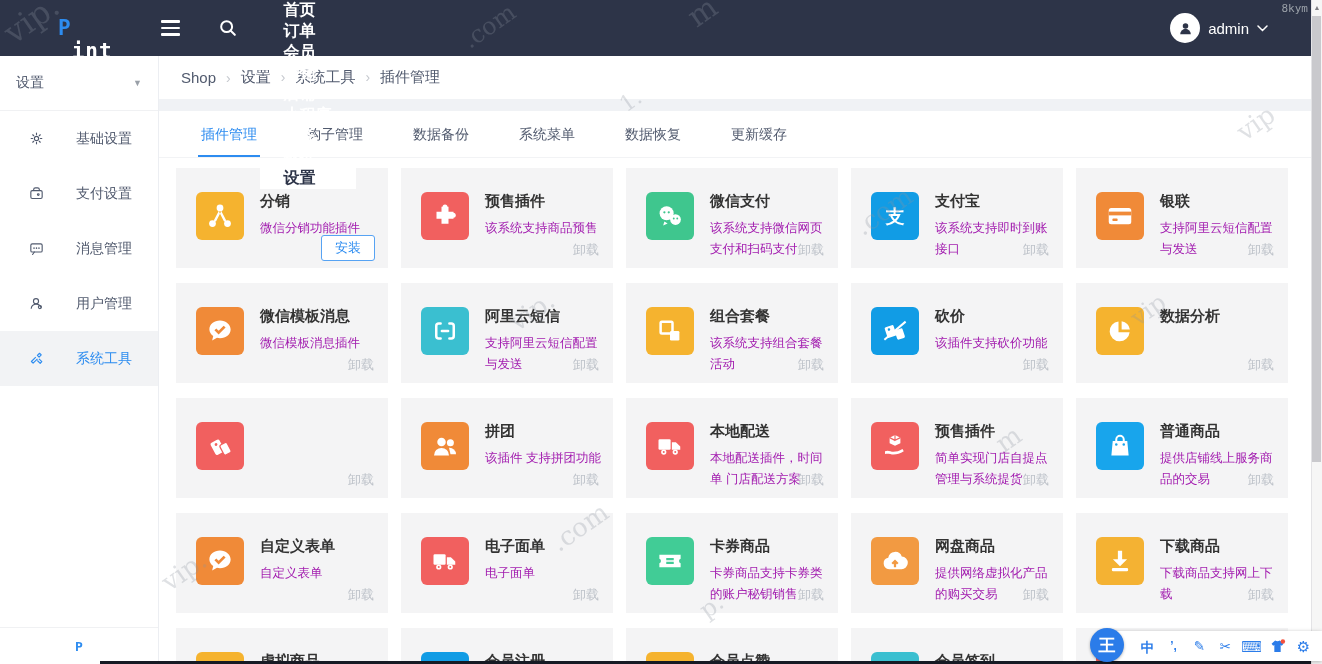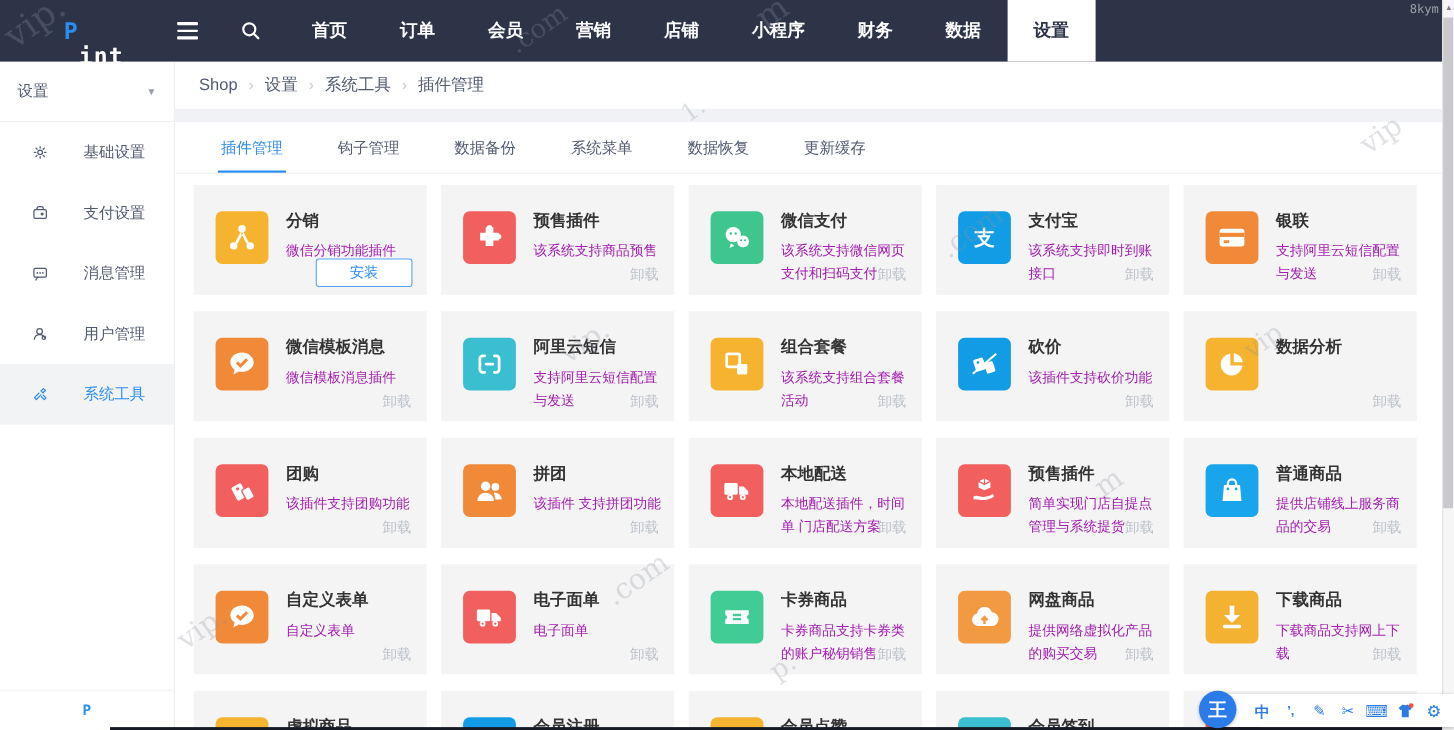--- a/index.html
+++ b/index.html
@@ -12,21 +12,21 @@
   
   .navbar{position:absolute;top:0;left:0;width:1312px;height:56px;background:#2d3448;
     display:flex;align-items:stretch;z-index:5;}
   .logo{margin-left:58px;display:flex;align-items:center;
     font-family:"DejaVu Sans Mono","Liberation Mono",monospace;font-weight:bold;font-size:21px;letter-spacing:1px;}
   .logo .p{color:#2d8cf0;}
   .logo .rest{color:#fff;margin-top:45px;}
   .burger{margin-left:42px;align-self:center;display:flex;flex-direction:column;gap:4px;cursor:pointer;padding:6px;}
   .burger span{display:block;width:19px;height:2.5px;background:#fff;border-radius:1px;}
   .searchwrap{margin-left:26px;align-self:center;cursor:pointer;padding:6px;display:flex;}
-  .nav-items{display:flex;margin-left:16px;}
+  .nav-items{display:flex;margin-left:16px;flex-direction:column;}
   .nav-item{padding:0 24px;display:flex;align-items:center;color:#fff;
     font-size:16px;font-weight:bold;cursor:pointer;white-space:nowrap;}
   .nav-item.active{background:#fff;color:#2d3448;}
   .nav-right{margin-left:auto;margin-right:44px;display:flex;align-items:center;gap:8px;cursor:pointer;}
   .avatar{width:30px;height:30px;border-radius:50%;background:#fff;display:flex;align-items:center;justify-content:center;}
   .admin-name{color:#fff;font-size:15px;}
   .corner-mark{position:absolute;top:2px;right:14px;z-index:21;color:#9aa0a8;
     font-size:11px;font-family:"DejaVu Sans Mono",monospace;}
   
   .sidebar{position:absolute;top:56px;left:0;bottom:0;width:158px;background:#fff;
@@ -56,21 +56,21 @@
   .card{position:relative;height:100px;background:#f4f4f5;display:flex;
     padding:24px 10px 0 20px;box-sizing:border-box;}
   .plug-icon{width:48px;height:48px;border-radius:6px;flex:none;
     display:flex;align-items:center;justify-content:center;}
   .plug-icon svg{width:30px;height:30px;}
   .card-text{margin-left:16px;min-width:0;}
   .card-title{font-size:15px;font-weight:bold;color:#333;line-height:1.25;}
   .card-desc{margin-top:7px;font-size:12.5px;color:#a21caf;line-height:1.7;}
   .link-uninstall{position:absolute;right:14px;bottom:9px;font-size:13px;color:#bdc2c9;cursor:pointer;}
   .btn-install{position:absolute;right:13px;bottom:7px;font-size:13px;color:#2d8cf0;
-    border:1px solid #57a3f3;background:#fff;padding:3px 30px;border-radius:3px;cursor:pointer;}
+    border:1px solid #57a3f3;background:#fff;padding:3px 13px;border-radius:3px;cursor:pointer;}
   
   .scrollbar{position:absolute;right:0;top:0;width:10px;height:664px;background:#f6f6f6;
     border-left:1px solid #e3e3e6;z-index:9;}
   .sb-up{height:15px;display:flex;align-items:center;justify-content:center;
     color:#7d7d82;font-size:7px;cursor:pointer;}
   .sb-thumb{position:absolute;top:16px;left:0;width:9px;height:446px;background:#c9c9cd;cursor:pointer;}
   
   .ime{position:absolute;right:0;bottom:3px;height:30px;background:#fff;
     border-radius:16px 0 0 16px;box-shadow:0 1px 4px rgba(0,0,0,.28);
     display:flex;align-items:center;padding:0 6px 0 38px;z-index:10;}
@@ -302,20 +302,32 @@
       <div class="nav-item">
         <span>财务</span>
       </div>
       <div class="nav-item">
         <span>数据</span>
       </div>
       <div class="nav-item active">
         <span>设置</span>
       </div>
     </div>
+  <div class="nav-right">
+    <div class="avatar">
+      <svg width="17" height="17" viewBox="0 0 24 24">
+          <circle cx="12" cy="8.6" r="3.9" fill="#2d3448"></circle>
+          <path d="M4.5 20a7.5 7.5 0 0115 0z" fill="#2d3448"></path>
+        </svg>
+    </div>
+    <span class="admin-name">admin</span>
+    <svg width="11" height="7" viewBox="0 0 11 7">
+        <path d="M1 1l4.5 4.5L10 1" stroke="#fff" stroke-width="1.5" fill="none" stroke-linecap="round"></path>
+      </svg>
+  </div>
 </div>
 <div class="corner-mark">8kym</div>
 
 <div class="sidebar">
   <div class="side-head">
     <span>设置</span>
     <span class="side-caret">▼</span>
   </div>
   <div>
 
@@ -490,24 +502,20 @@
           <div class="card-text">
             <div class="card-title">数据分析</div>
           </div>
           <span class="link-uninstall">卸载</span>
         </div>
         <div class="card">
           <div class="plug-icon" style="background: rgb(241, 96, 95); color: rgb(241, 96, 95);">
             <svg>
               <use href="#i-tags"></use>
             </svg>
-          </div>
-          <div class="card-text">
-            <div class="card-title">团购</div>
-            <div class="card-desc">该插件支持团购功能</div>
           </div>
           <span class="link-uninstall">卸载</span>
         </div>
         <div class="card">
           <div class="plug-icon" style="background: rgb(240, 138, 56); color: rgb(240, 138, 56);">
             <svg>
               <use href="#i-users"></use>
             </svg>
           </div>
           <div class="card-text">

